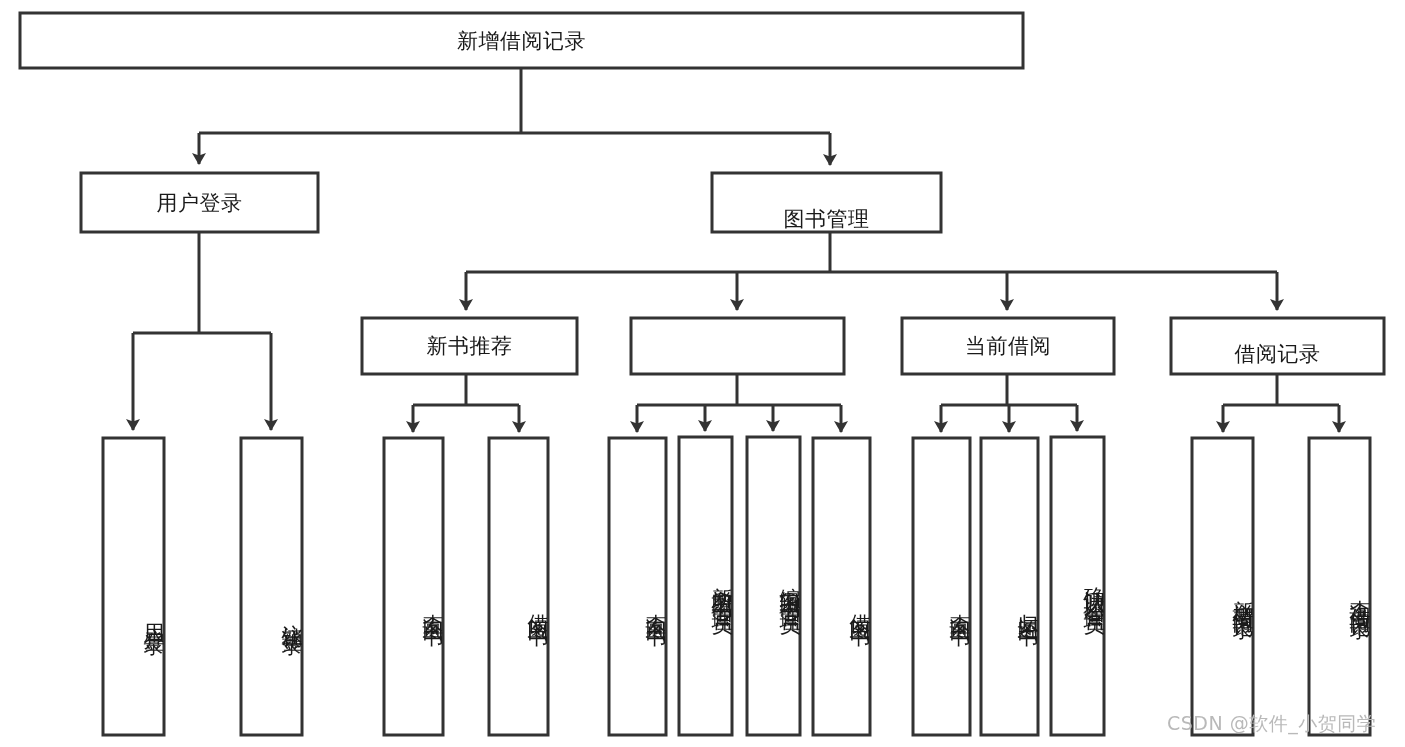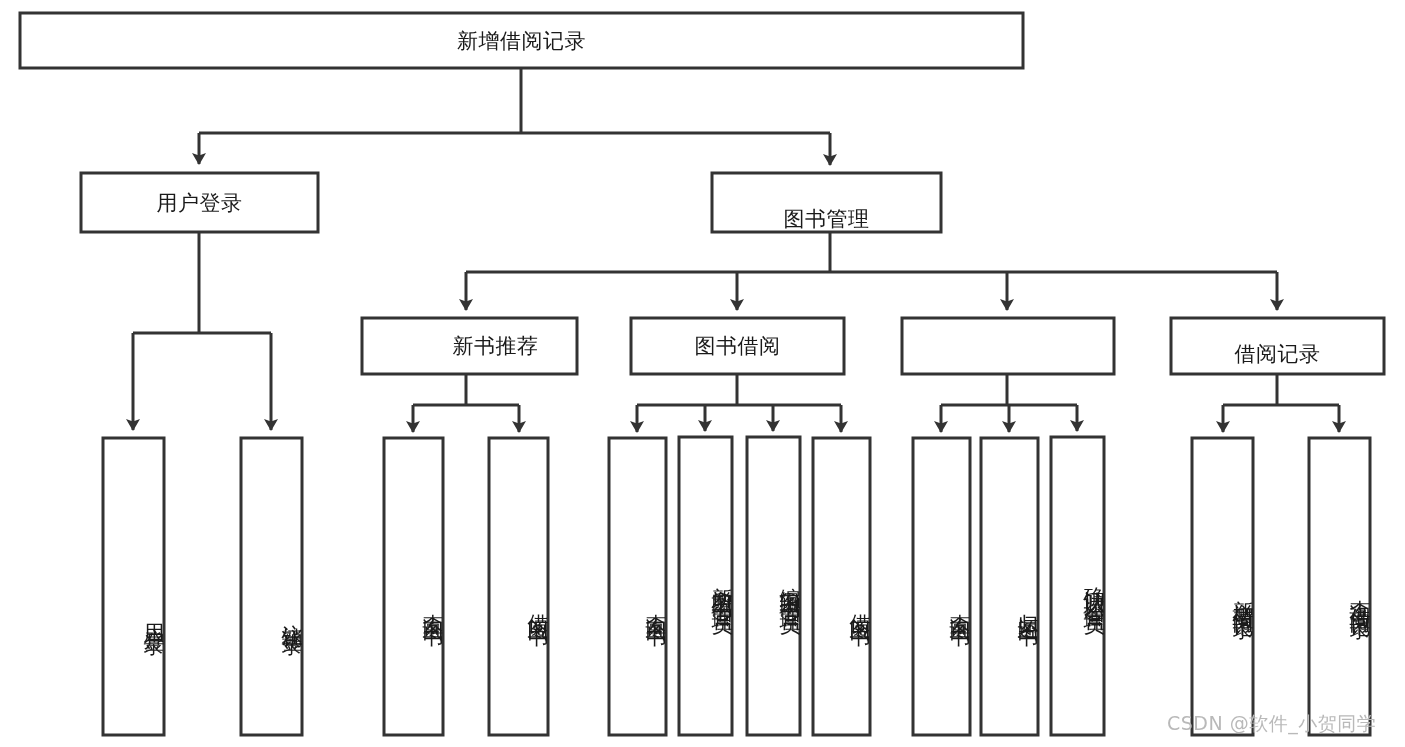--- a/index.html
+++ b/index.html
@@ -151,22 +151,22 @@
 
     <rect class="node-box" x="1192" y="438" width="61" height="297"></rect>
     <rect class="node-box" x="1309" y="438" width="61" height="297"></rect>
   </svg>
 
   <div class="node-label-h" style="left:20px; top:13px; width:1003px; height:55px;">新增借阅记录</div>
 
   <div class="node-label-h" style="left:81px; top:173px; width:237px; height:59px;">用户登录</div>
   <div class="node-label-h" style="left:712px; top:173px; width:229px; height:59px;margin-top:16px;">图书管理</div>
 
-  <div class="node-label-h" style="left:362px; top:318px; width:215px; height:56px;margin-left:26px;">新书推荐</div>
-  <div class="node-label-h" style="left:631px; top:318px; width:213px; height:56px;">图书借阅</div>
+  <div class="node-label-h" style="left:362px; top:318px; width:215px; height:56px;">新书推荐</div>
+  <div class="node-label-h" style="left:902px; top:318px; width:212px; height:56px;">当前借阅</div>
   <div class="node-label-h" style="left:1171px; top:318px; width:213px; height:71px;">借阅记录</div>
 
   <div class="node-label-v" style="left:103px; top:525px; width:61px; height:180px;">用户登录</div>
   <div class="node-label-v" style="left:241px; top:525px; width:61px; height:180px;">注销登录</div>
 
   <div class="node-label-v" style="left:384px; top:510px; width:59px; height:190px;">查询图书</div>
   <div class="node-label-v" style="left:489px; top:510px; width:59px; height:190px;">借阅图书</div>
 
   <div class="node-label-v" style="left:609px; top:510px; width:57px; height:190px;">查询图书</div>
   <div class="node-label-v" style="left:679px; top:445px; width:53px; height:285px;">新增图书（管理员）</div>

